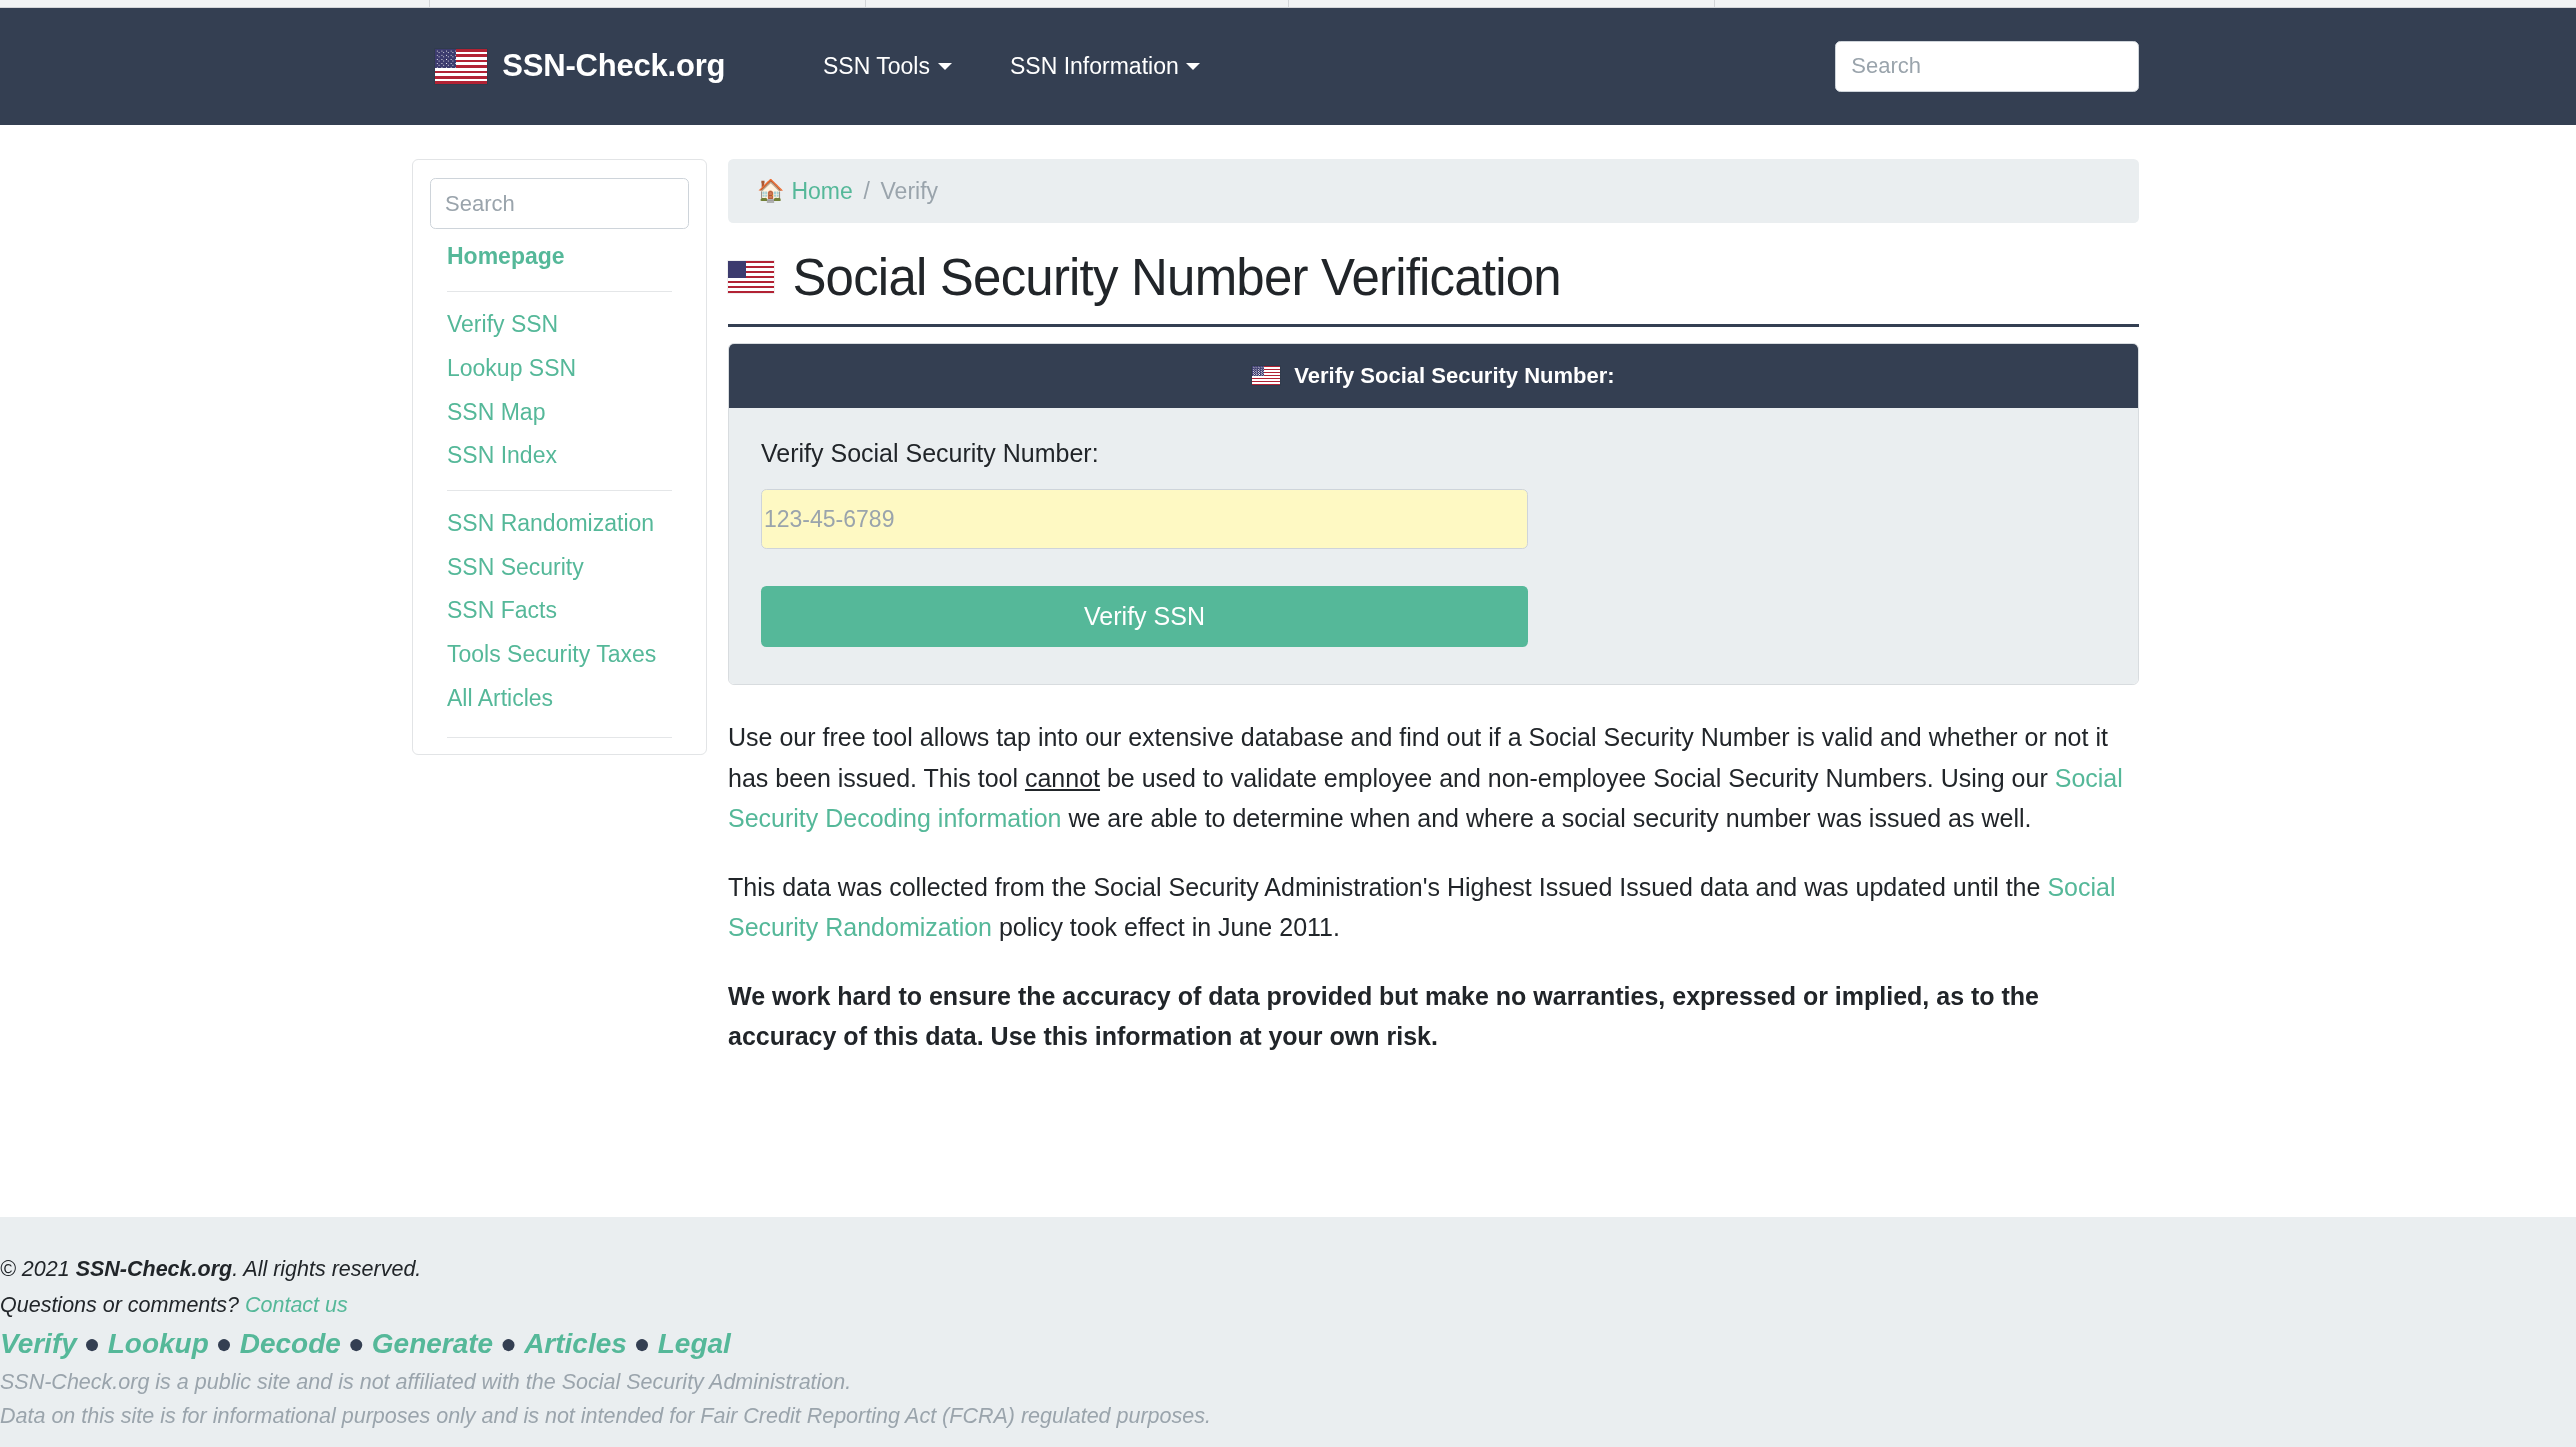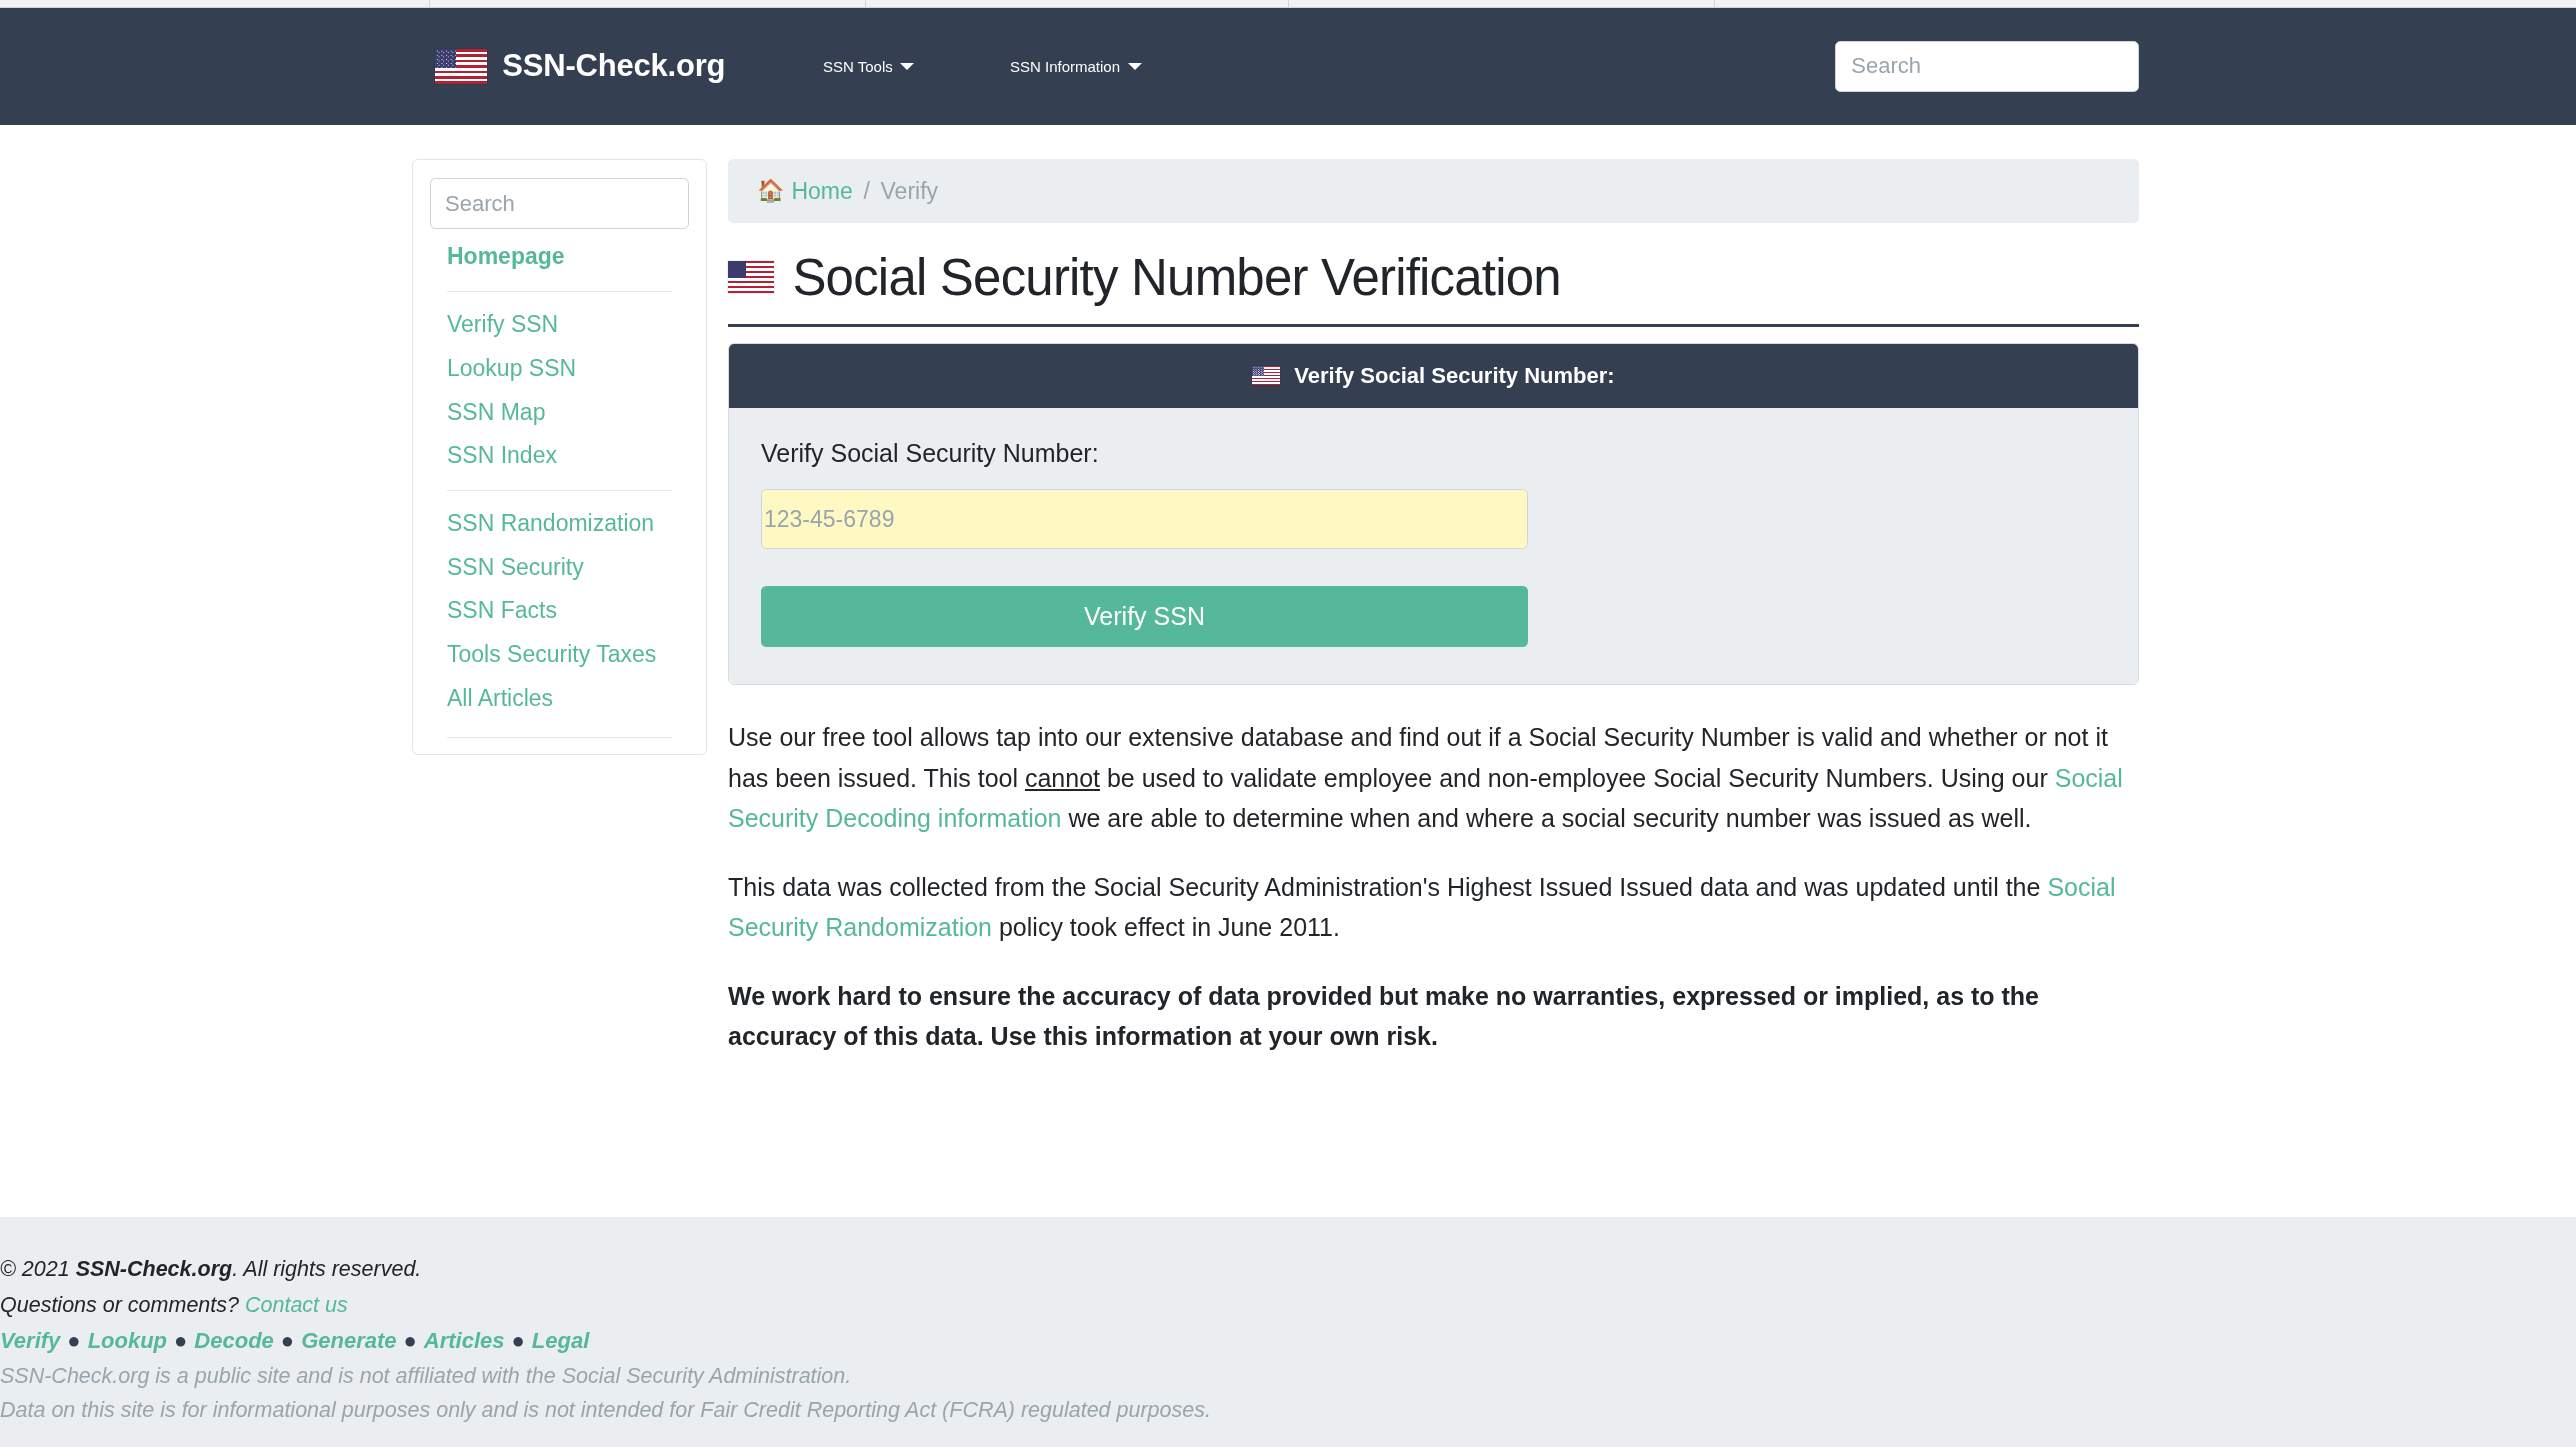--- a/index.html
+++ b/index.html
@@ -51,21 +51,21 @@
       radial-gradient(circle, #fff 18%, transparent 19%),
       radial-gradient(circle, #fff 18%, transparent 19%);
     background-size: 22% 22%, 22% 22%;
     background-position: 0 0, 11% 11%;
   }
   #brand-title {
     color: #ffffff; font-size: 31px; font-weight: bold;
     letter-spacing: -0.2px;
   }
   .nav-link {
-    color: #ffffff; font-size: 15px;
+    color: #ffffff; font-size: 23px;
     display: flex; align-items: center; gap: 7.7px;
     cursor: pointer;
   }
   #nav-tools { position: absolute; left: 823px; }
   #nav-info  { position: absolute; left: 1010px; }
   .caret {
     width: 0; height: 0;
     border-left: 7px solid transparent;
     border-right: 7px solid transparent;
     border-top: 7.7px solid #ffffff;
@@ -211,21 +211,21 @@
   #footer {
     position: absolute; top: 1217px; left: 0;
     width: 2576px; height: 280px;
     background: #eaeef0;
     padding-top: 40px;
     font-style: italic;
   }
   .foot-line { font-size: 21.5px; color: #212529; margin-bottom: 10.7px; }
   .foot-line b { font-weight: bold; }
   .foot-line a { color: #55b899; text-decoration: none; cursor: pointer; }
-  #footer-nav { font-size: 22px; font-weight: bold; margin: 10.7px 0 9.2px 0; }
+  #footer-nav { font-size: 28px; font-weight: bold; margin: 10.7px 0 9.2px 0; }
   #footer-nav a { color: #55b899; text-decoration: none; cursor: pointer; }
   #footer-nav .dot { color: #343f52; margin: 0 7px; }
   .foot-muted { font-size: 21.5px; color: #9aa4ac; margin-bottom: 9.2px; }
 </style>
 </head>
 <body>
 
 <div id="chrome-strip">
   <div class="tabdiv" style="left:429px"></div>
   <div class="tabdiv" style="left:865px"></div>

